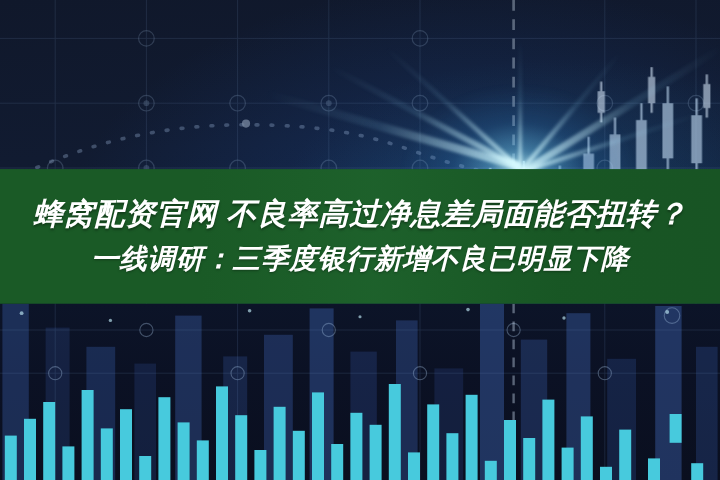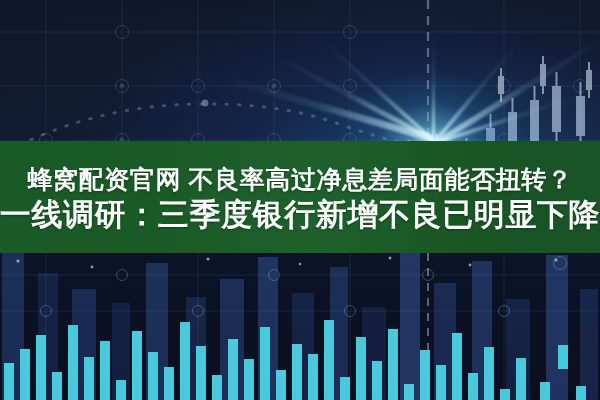--- a/index.html
+++ b/index.html
@@ -75,38 +75,39 @@
   .bottom svg{ width:100%; height:100%; display:block; }
 
   
   .banner{
     position:absolute; left:0; top:141px; width:100%; height:112px;
     background:#1a5a26;
     display:flex; flex-direction:column;
     align-items:center; justify-content:center;
     gap:2px;
     overflow:hidden;
+    font-style:italic;
   }
   .banner .veil{
     position:absolute; inset:0;
     background:linear-gradient(90deg,rgba(26,90,38,1) 0%,rgba(26,90,38,.90) 28%,rgba(30,98,44,.84) 52%,rgba(24,86,36,.93) 78%,rgba(24,84,36,1) 100%);
     pointer-events:none;
   }
   .banner-line{
     position:relative;
     z-index:2;
     color:#ffffff;
     font-weight:bold;
     font-size:25px;
     line-height:34px;
     letter-spacing:.6px;
     white-space:nowrap;
     text-shadow:0 1px 2px rgba(0,0,0,.35);
   }
-  .banner-line.l2{ font-size:31px; }
+  .banner-line.l2{ font-size:23px; }
 </style>
 </head>
 <body>
 
 <div id="stage">
 
   <div class="bg-base"></div>
   <div class="bg-blue-sweep"></div>
   <div class="bg-teal-sweep"></div>
 

